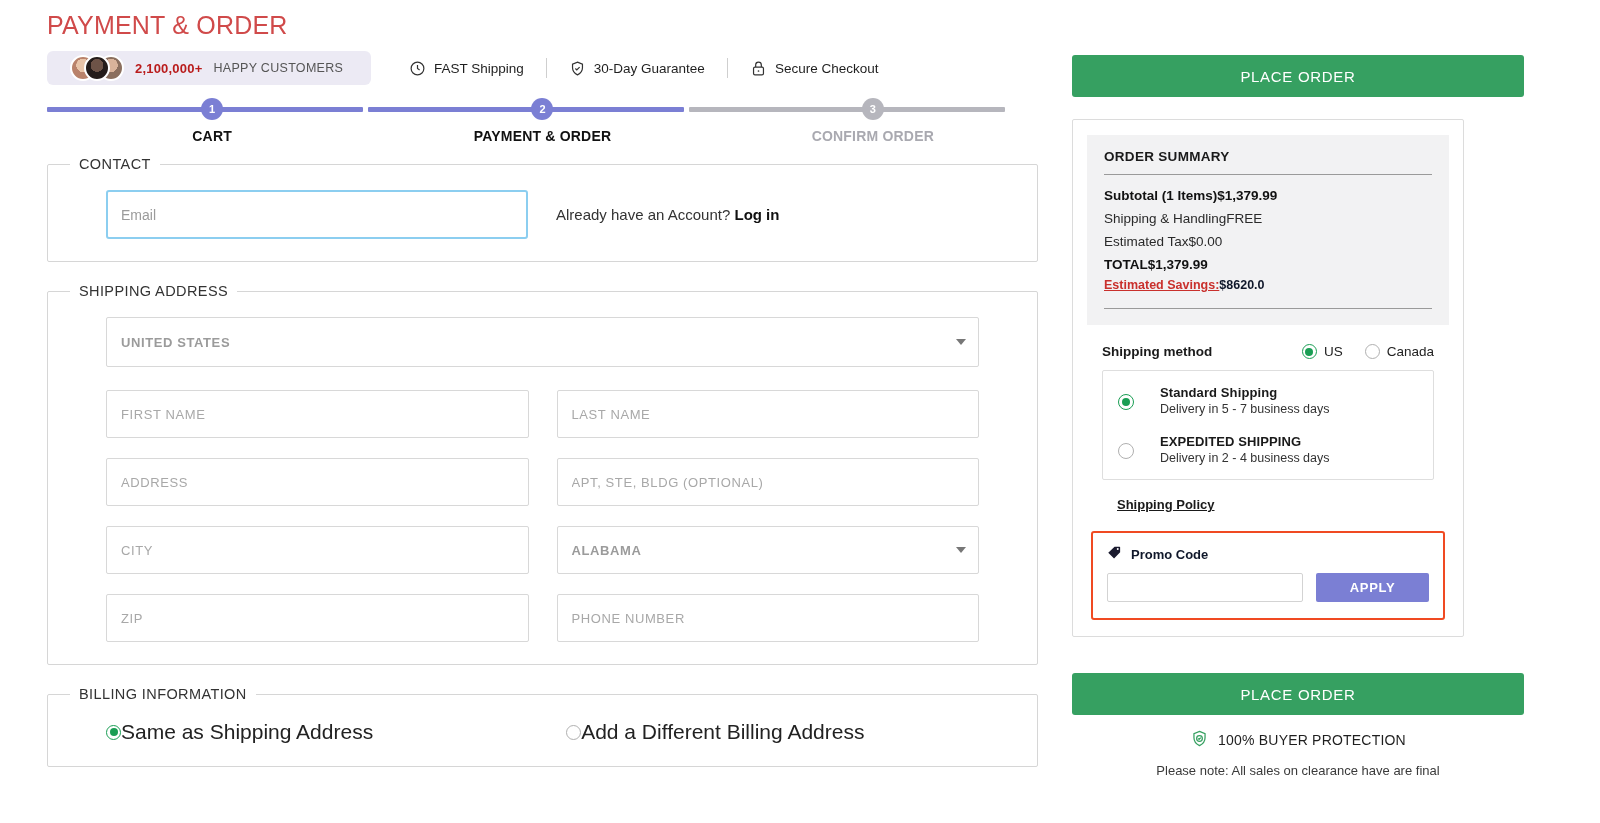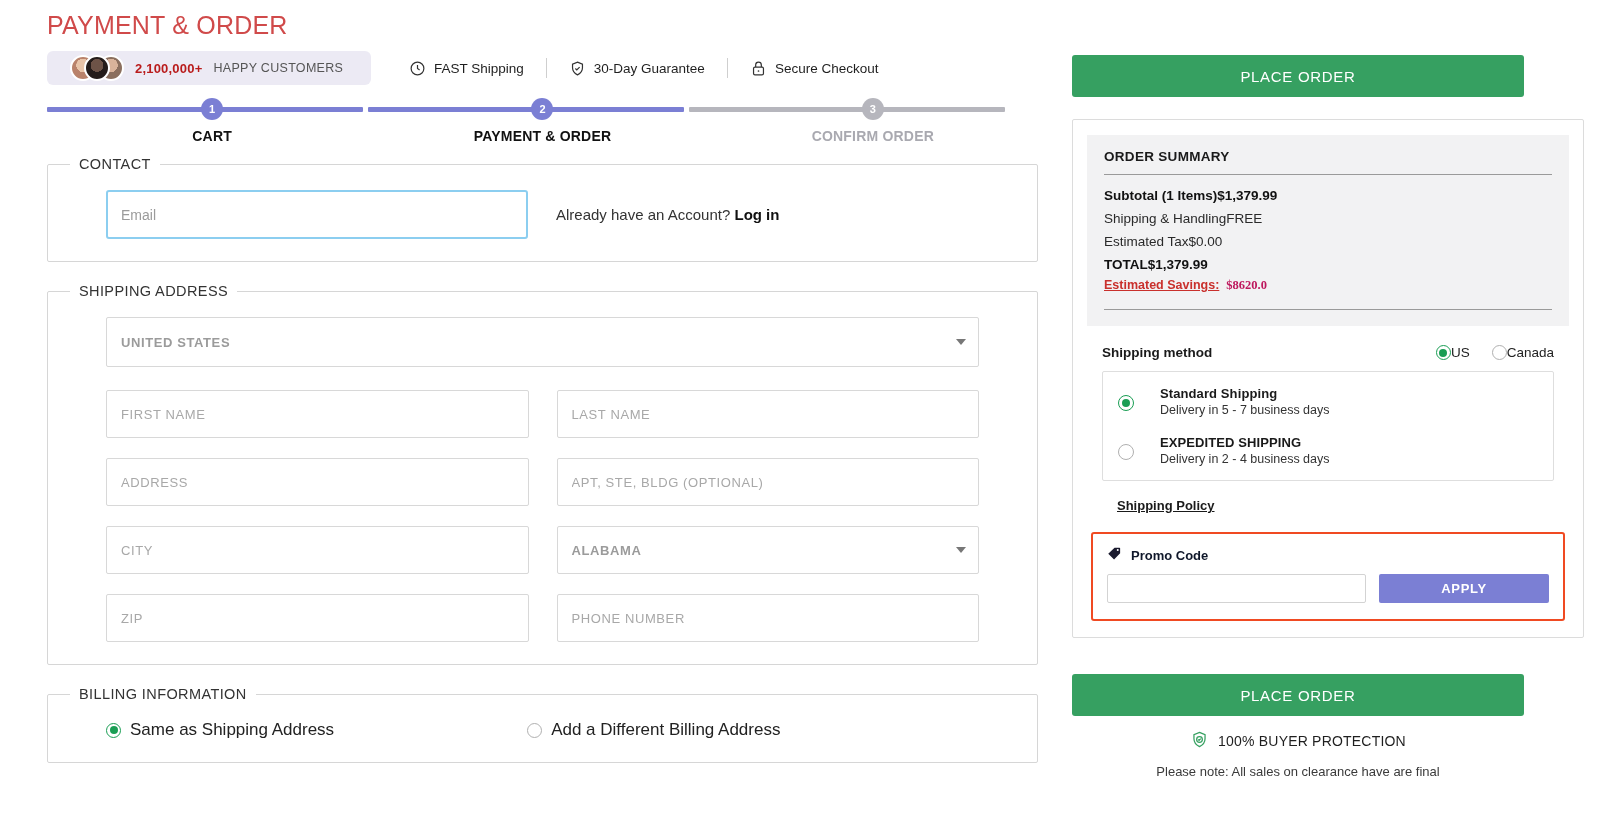--- a/index.html
+++ b/index.html
@@ -109,21 +109,21 @@
   .selectbox .caret {
     position: absolute; right: 13px; top: 50%; transform: translateY(-50%);
     width: 0; height: 0; border-left: 5px solid transparent;
     border-right: 5px solid transparent; border-top: 6px solid #777;
   }
   .country-row { padding: 0 58px; margin-bottom: 23px; }
   .country-row .fld .selectbox { height: 50px; }
 
   
   .billing-row { display: flex; padding: 0 58px; align-items: center; }
-  .radio-opt { display: flex; align-items: center; gap: 9px; font-size: 17px; color: #222; cursor: pointer; }
+  .radio-opt { display: flex; align-items: center; font-size: 21px; color: #222; cursor: pointer; }
   .radio-opt.second { margin-left: 193px; }
   .rad {
     width: 15px; height: 15px; border-radius: 50%;
     border: 1px solid #b0b0b0; background: #fff;
     display: inline-block; position: relative; flex: none;
   }
   .rad.on { border-color: #1a9e54; }
   .rad.on::after {
     content: ""; position: absolute; left: 50%; top: 50%;
     transform: translate(-50%,-50%);
@@ -136,39 +136,39 @@
   .place-order-btn {
     width: 452px; height: 42px;
     background: #36a061; color: #fff;
     border: none; border-radius: 3px;
     font-family: "Liberation Sans", sans-serif;
     font-size: 15px; letter-spacing: .7px;
     cursor: pointer; display: flex; align-items: center; justify-content: center;
   }
 
   .summary-card {
-    width: 512px; margin-top: 22px;
+    width: 392px; margin-top: 22px;
     background: #fff; border: 1px solid #dcdcdc; border-radius: 2px;
     padding: 15px 14px 16px 14px;
   }
   .summary-inner { background: #f2f2f3; padding: 14px 17px 16px 17px; }
   .summary-title { font-size: 13.5px; font-weight: 700; color: #1a1a1a; letter-spacing: .3px; }
   .sum-hr { height: 1px; background: #9a9a9a; margin: 10px 0 9px 0; }
   .sum-line { display: flex; font-size: 13.5px; color: #2a2a2a; line-height: 23px; }
   .sum-line.bold { font-weight: 700; color: #111; }
   .savings { font-size: 12.5px; margin-top: 2px; }
   .savings .lbl { color: #c9302c; text-decoration: underline; font-weight: 600; }
-  .savings .val { color: #be185d; font-weight: 600; margin-left: 7px; font-family: Liberation Serif, serif; }
+  .savings .val { color: #0f172a; font-weight: 600; margin-left: 0; }
   .sum-bottom-hr { height: 1px; background: #9a9a9a; margin-top: 16px; }
 
   .ship-block { padding: 19px 15px 0 15px; }
   .ship-head { display: flex; align-items: center; justify-content: space-between; }
   .ship-head-title { font-size: 13.5px; font-weight: 700; color: #1a1a1a; }
   .region-group { display: flex; align-items: center; gap: 22px; }
-  .region-opt { display: flex; align-items: center; font-size: 13.5px; color: #222; cursor: pointer; }
+  .region-opt { display: flex; align-items: center; gap: 7px; font-size: 13.5px; color: #222; cursor: pointer; }
 
   .ship-options {
     margin-top: 11px; border: 1px solid #dedede; border-radius: 2px;
     padding: 14px 0 14px 0; background: #fff;
   }
   .ship-opt { display: flex; gap: 26px; padding: 0 0 0 15px; align-items: center; cursor: pointer; }
   .ship-opt + .ship-opt { margin-top: 18px; }
   .ship-opt .rad { margin-top: 2px; width: 16px; height: 16px; }
   .ship-opt-name { font-size: 13px; font-weight: 700; color: #1a1a1a; letter-spacing: .1px; }
   .ship-opt-sub { font-size: 12.5px; color: #333; margin-top: 2px; }

